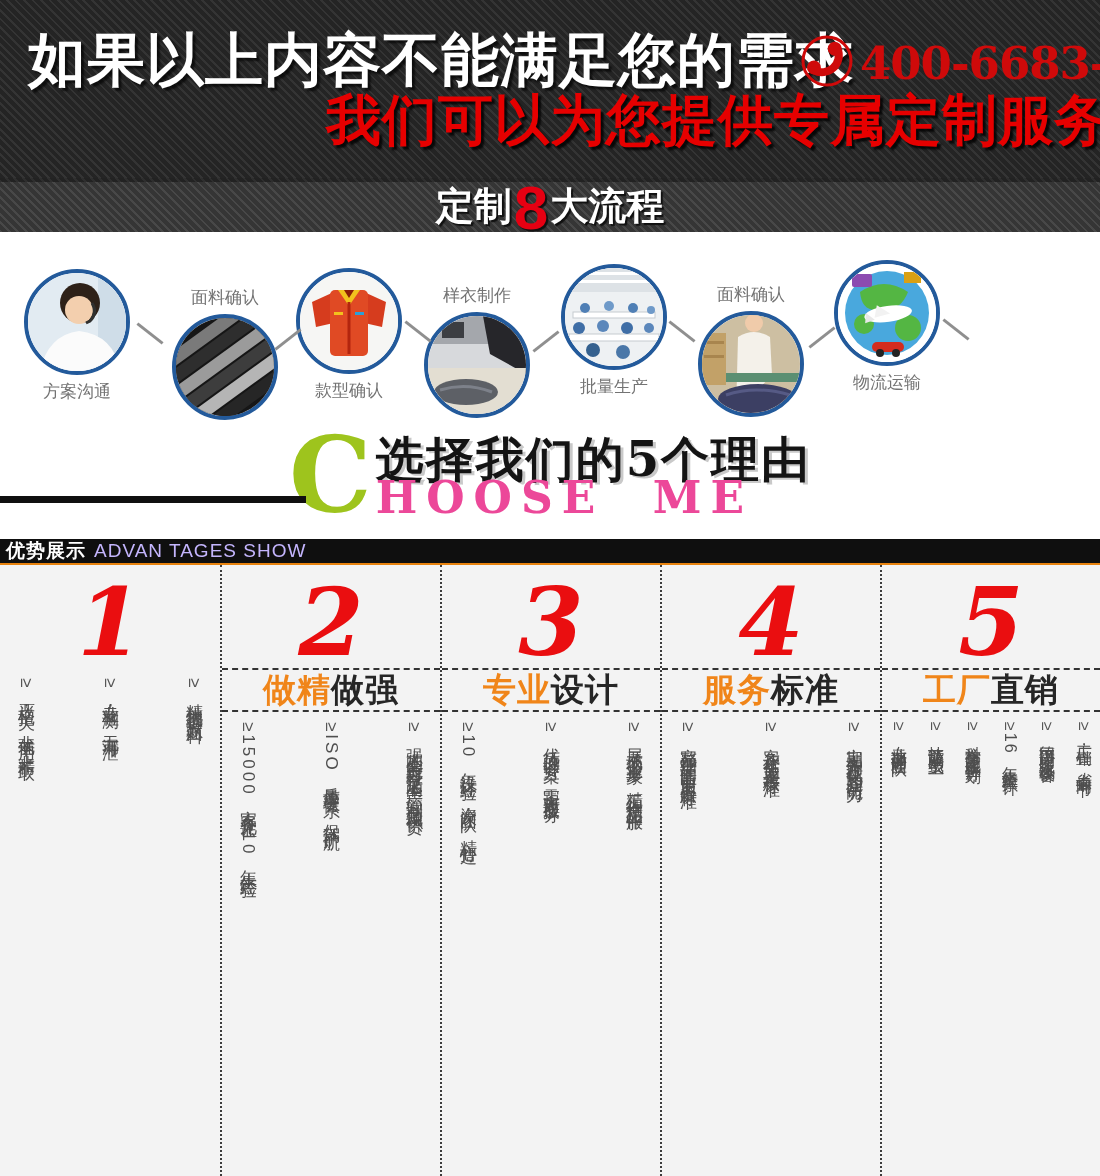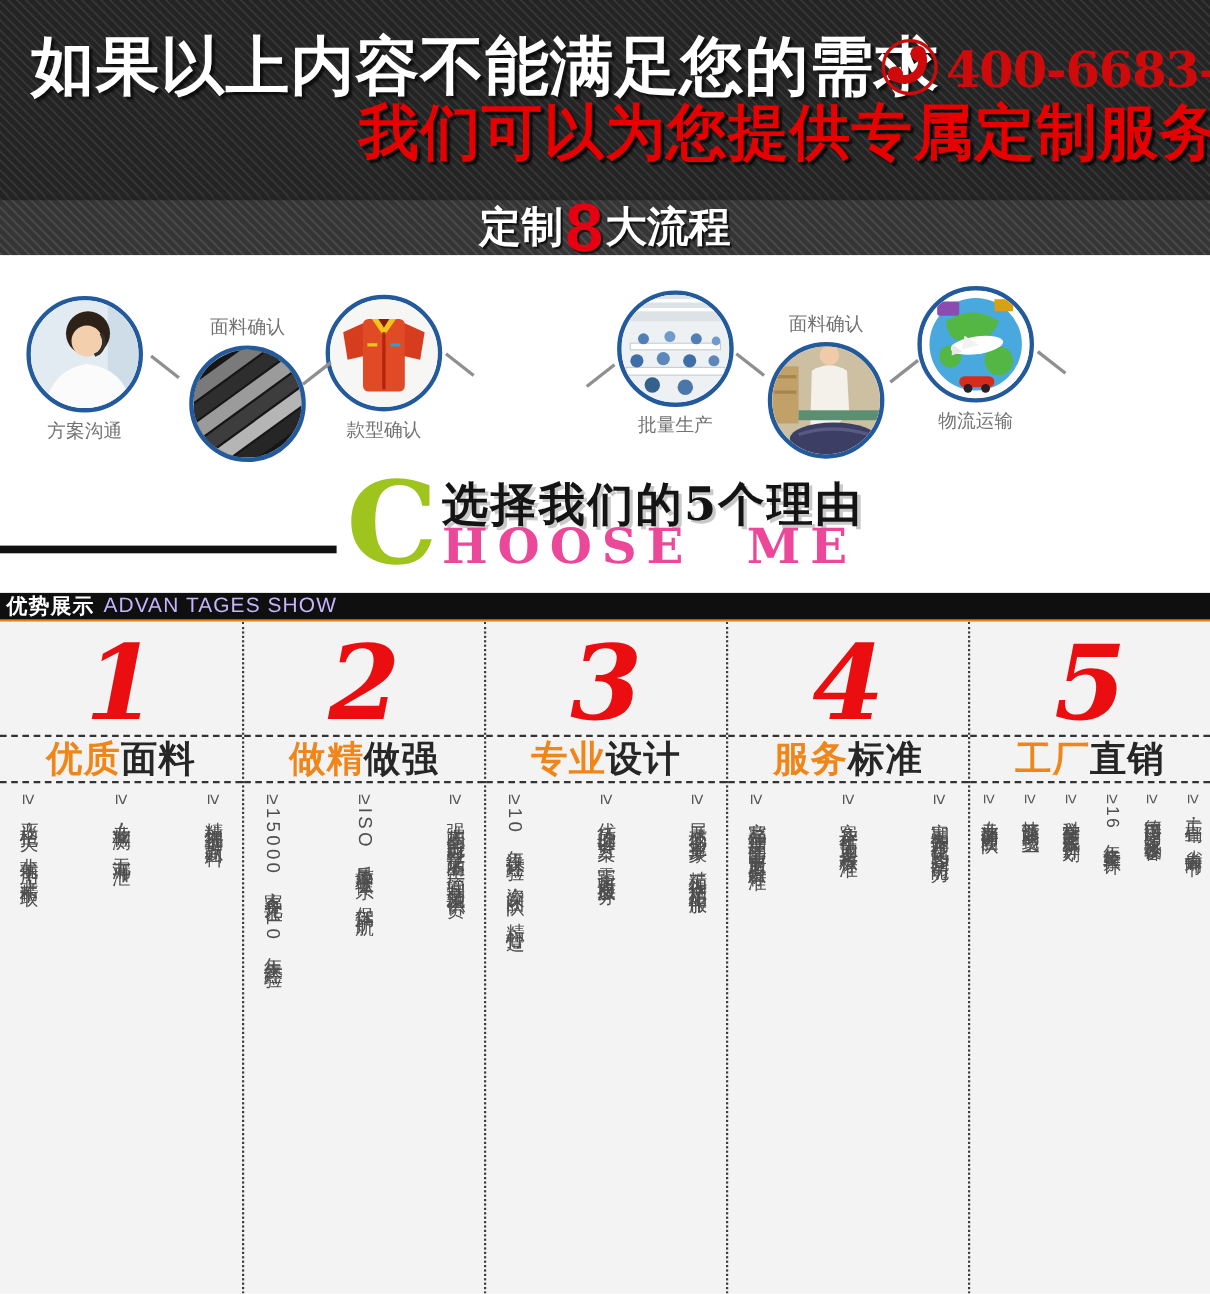--- a/index.html
+++ b/index.html
@@ -70,21 +70,21 @@
   .k7{left:940px; top:96px;}
 
   
   .choose { position:relative; width:1100px; height:87px; background:#ffffff; }
   .choose-inner { display:flex; justify-content:center; align-items:flex-start; padding-top:8px; }
   .c-letter {
     font-family:"DejaVu Serif", serif; font-weight:bold; font-size:104px;
     line-height:72px; color:#9ec41d; margin-right:4px;
   }
   .c-cn {
-    font-family:"DejaVu Serif", serif; font-weight:bold; font-size:42px; color:#141414;
+    font-family:"DejaVu Serif", serif; font-weight:bold; font-size:48px; color:#141414;
     letter-spacing:2px; text-shadow:3px 2px 0 #c9c9c9; line-height:38px; white-space:pre;
   }
   .c-en {
     font-family:"DejaVu Serif", serif; font-weight:bold; font-size:44px; color:#ec4899;
     letter-spacing:9px; line-height:40px; white-space:pre;
   }
   .pre-strip { position:absolute; left:0; top:64px; width:306px; height:7px; background:#101010; }
 
   
   .adv-bar {
@@ -196,20 +196,34 @@
         <polygon points="38,18 49,34 60,18" fill="#f2c21d"></polygon>
         <polygon points="44,18 49,26 54,18" fill="#8a1d08"></polygon>
         <rect x="47.5" y="30" width="3" height="52" fill="#b3250e"></rect>
         <rect x="34" y="40" width="9" height="3" fill="#f2c21d"></rect>
         <rect x="55" y="40" width="9" height="3" fill="#2a9fd8"></rect>
       </svg>
     </div>
     <div class="step-label lab-below">款型确认</div>
   </div>
 
+  <div class="step s4">
+    <div class="circle">
+      <svg viewBox="0 0 98 98">
+        <rect width="98" height="98" fill="#d7d9dc"></rect>
+        <rect x="0" y="0" width="98" height="28" fill="#a4a7ac"></rect>
+        <polygon points="55,0 98,0 98,58 62,38" fill="#26262a"></polygon>
+        <rect x="0" y="52" width="98" height="46" fill="#e3ded2"></rect>
+        <ellipse cx="38" cy="76" rx="32" ry="13" fill="#5d6066"></ellipse>
+        <path d="M12 74 q26 -8 52 2" stroke="#7d818a" stroke-width="3" fill="none"></path>
+        <rect x="14" y="6" width="22" height="16" fill="#3c3e42"></rect>
+      </svg>
+    </div>
+    <div class="step-label lab-above">样衣制作</div>
+  </div>
 
   <div class="step s5">
     <div class="circle">
       <svg viewBox="0 0 98 98">
         <rect width="98" height="98" fill="#eef1f3"></rect>
         <rect x="0" y="0" width="98" height="24" fill="#dde2e6"></rect>
         <rect x="6" y="4" width="86" height="3" fill="#ffffff"></rect>
         <rect x="10" y="12" width="78" height="3" fill="#ffffff"></rect>
         <rect x="8" y="44" width="82" height="6" fill="#ffffff" stroke="#c5cbd0" stroke-width="1"></rect>
         <rect x="4" y="66" width="90" height="7" fill="#ffffff" stroke="#c5cbd0" stroke-width="1"></rect>
@@ -291,24 +305,20 @@
 
 <div class="adv-bar">
   <span class="adv-bar-cn">优势展示</span>
   <span class="adv-bar-en">ADVAN TAGES SHOW</span>
 </div>
 
 <div class="advantages">
 
   <div class="col col1">
     <div class="num">1</div>
-    <div class="hdr">
-      <span class="hl">优质</span>
-      <span class="hr">面料</span>
-    </div>
     <div class="notes">
       <div class="note"><span class="geq">≥</span><span>严格把关，非优不用 非精不取</span></div>
       <div class="note"><span class="geq">≥</span><span>专业检测，无漏可泄</span></div>
       <div class="note"><span class="geq">≥</span><span>精挑细选每一款面料</span></div>
     </div>
   </div>
 
   <div class="col col2">
     <div class="num">2</div>
     <div class="hdr">

